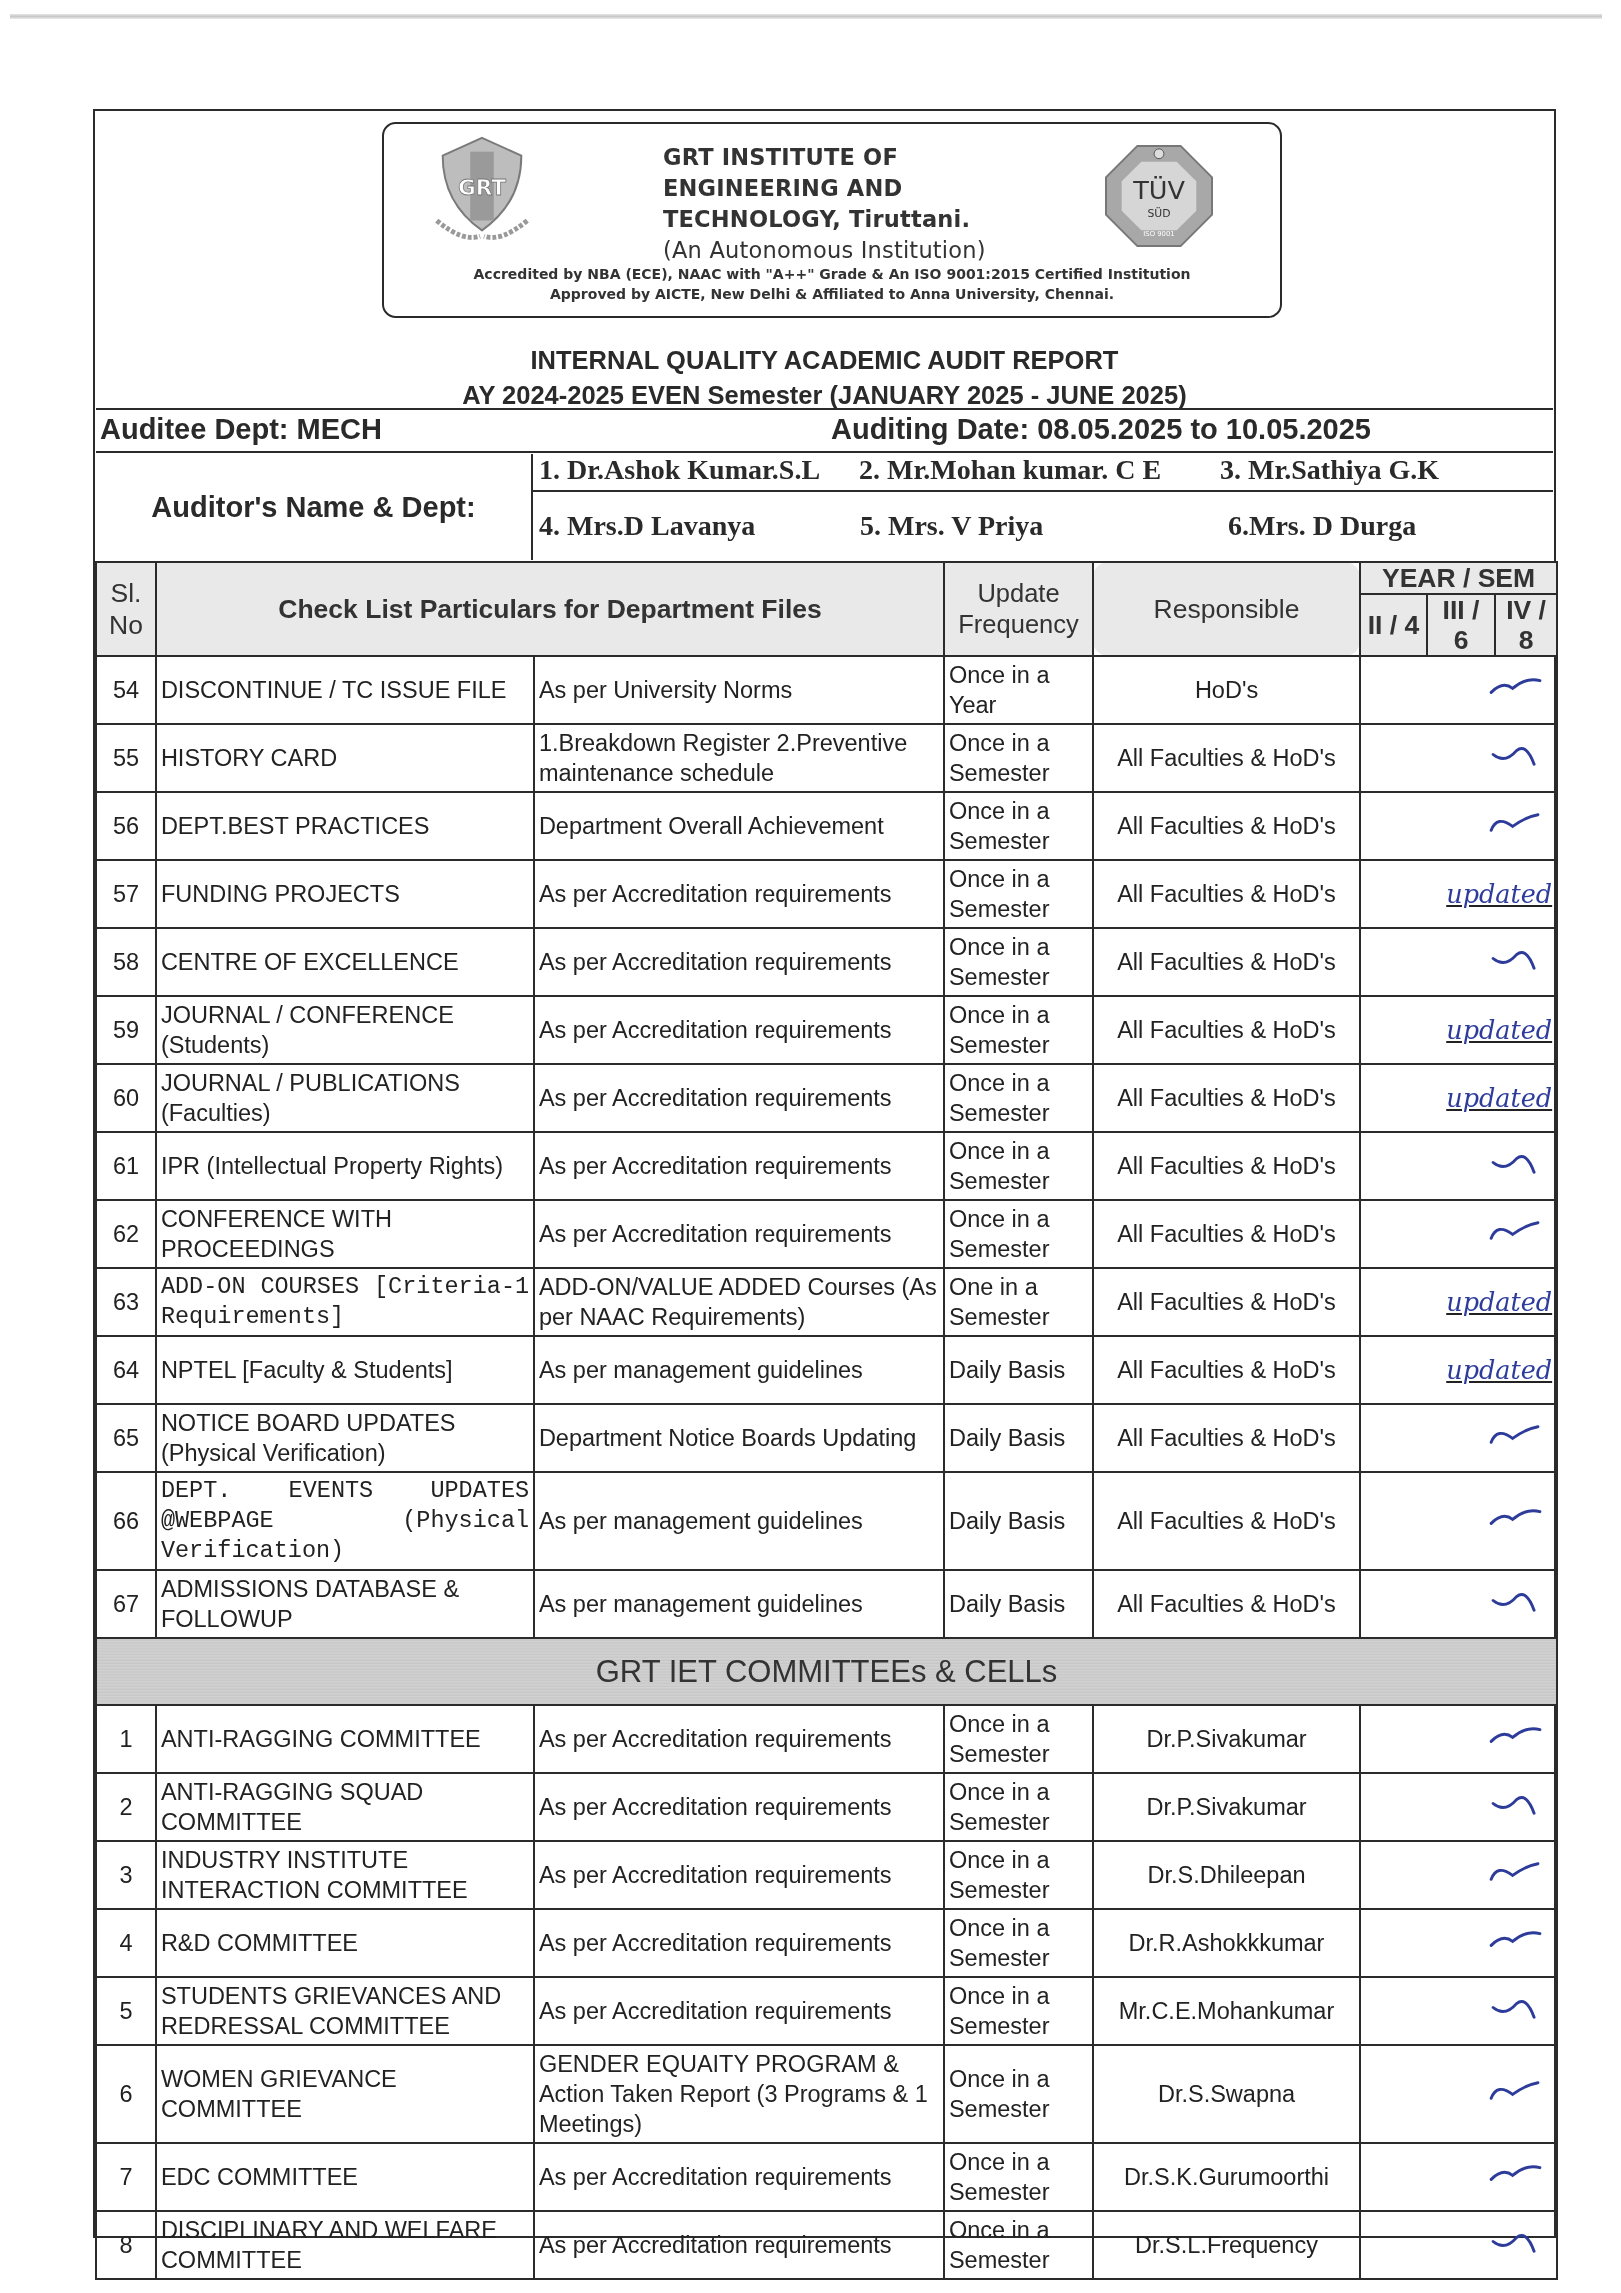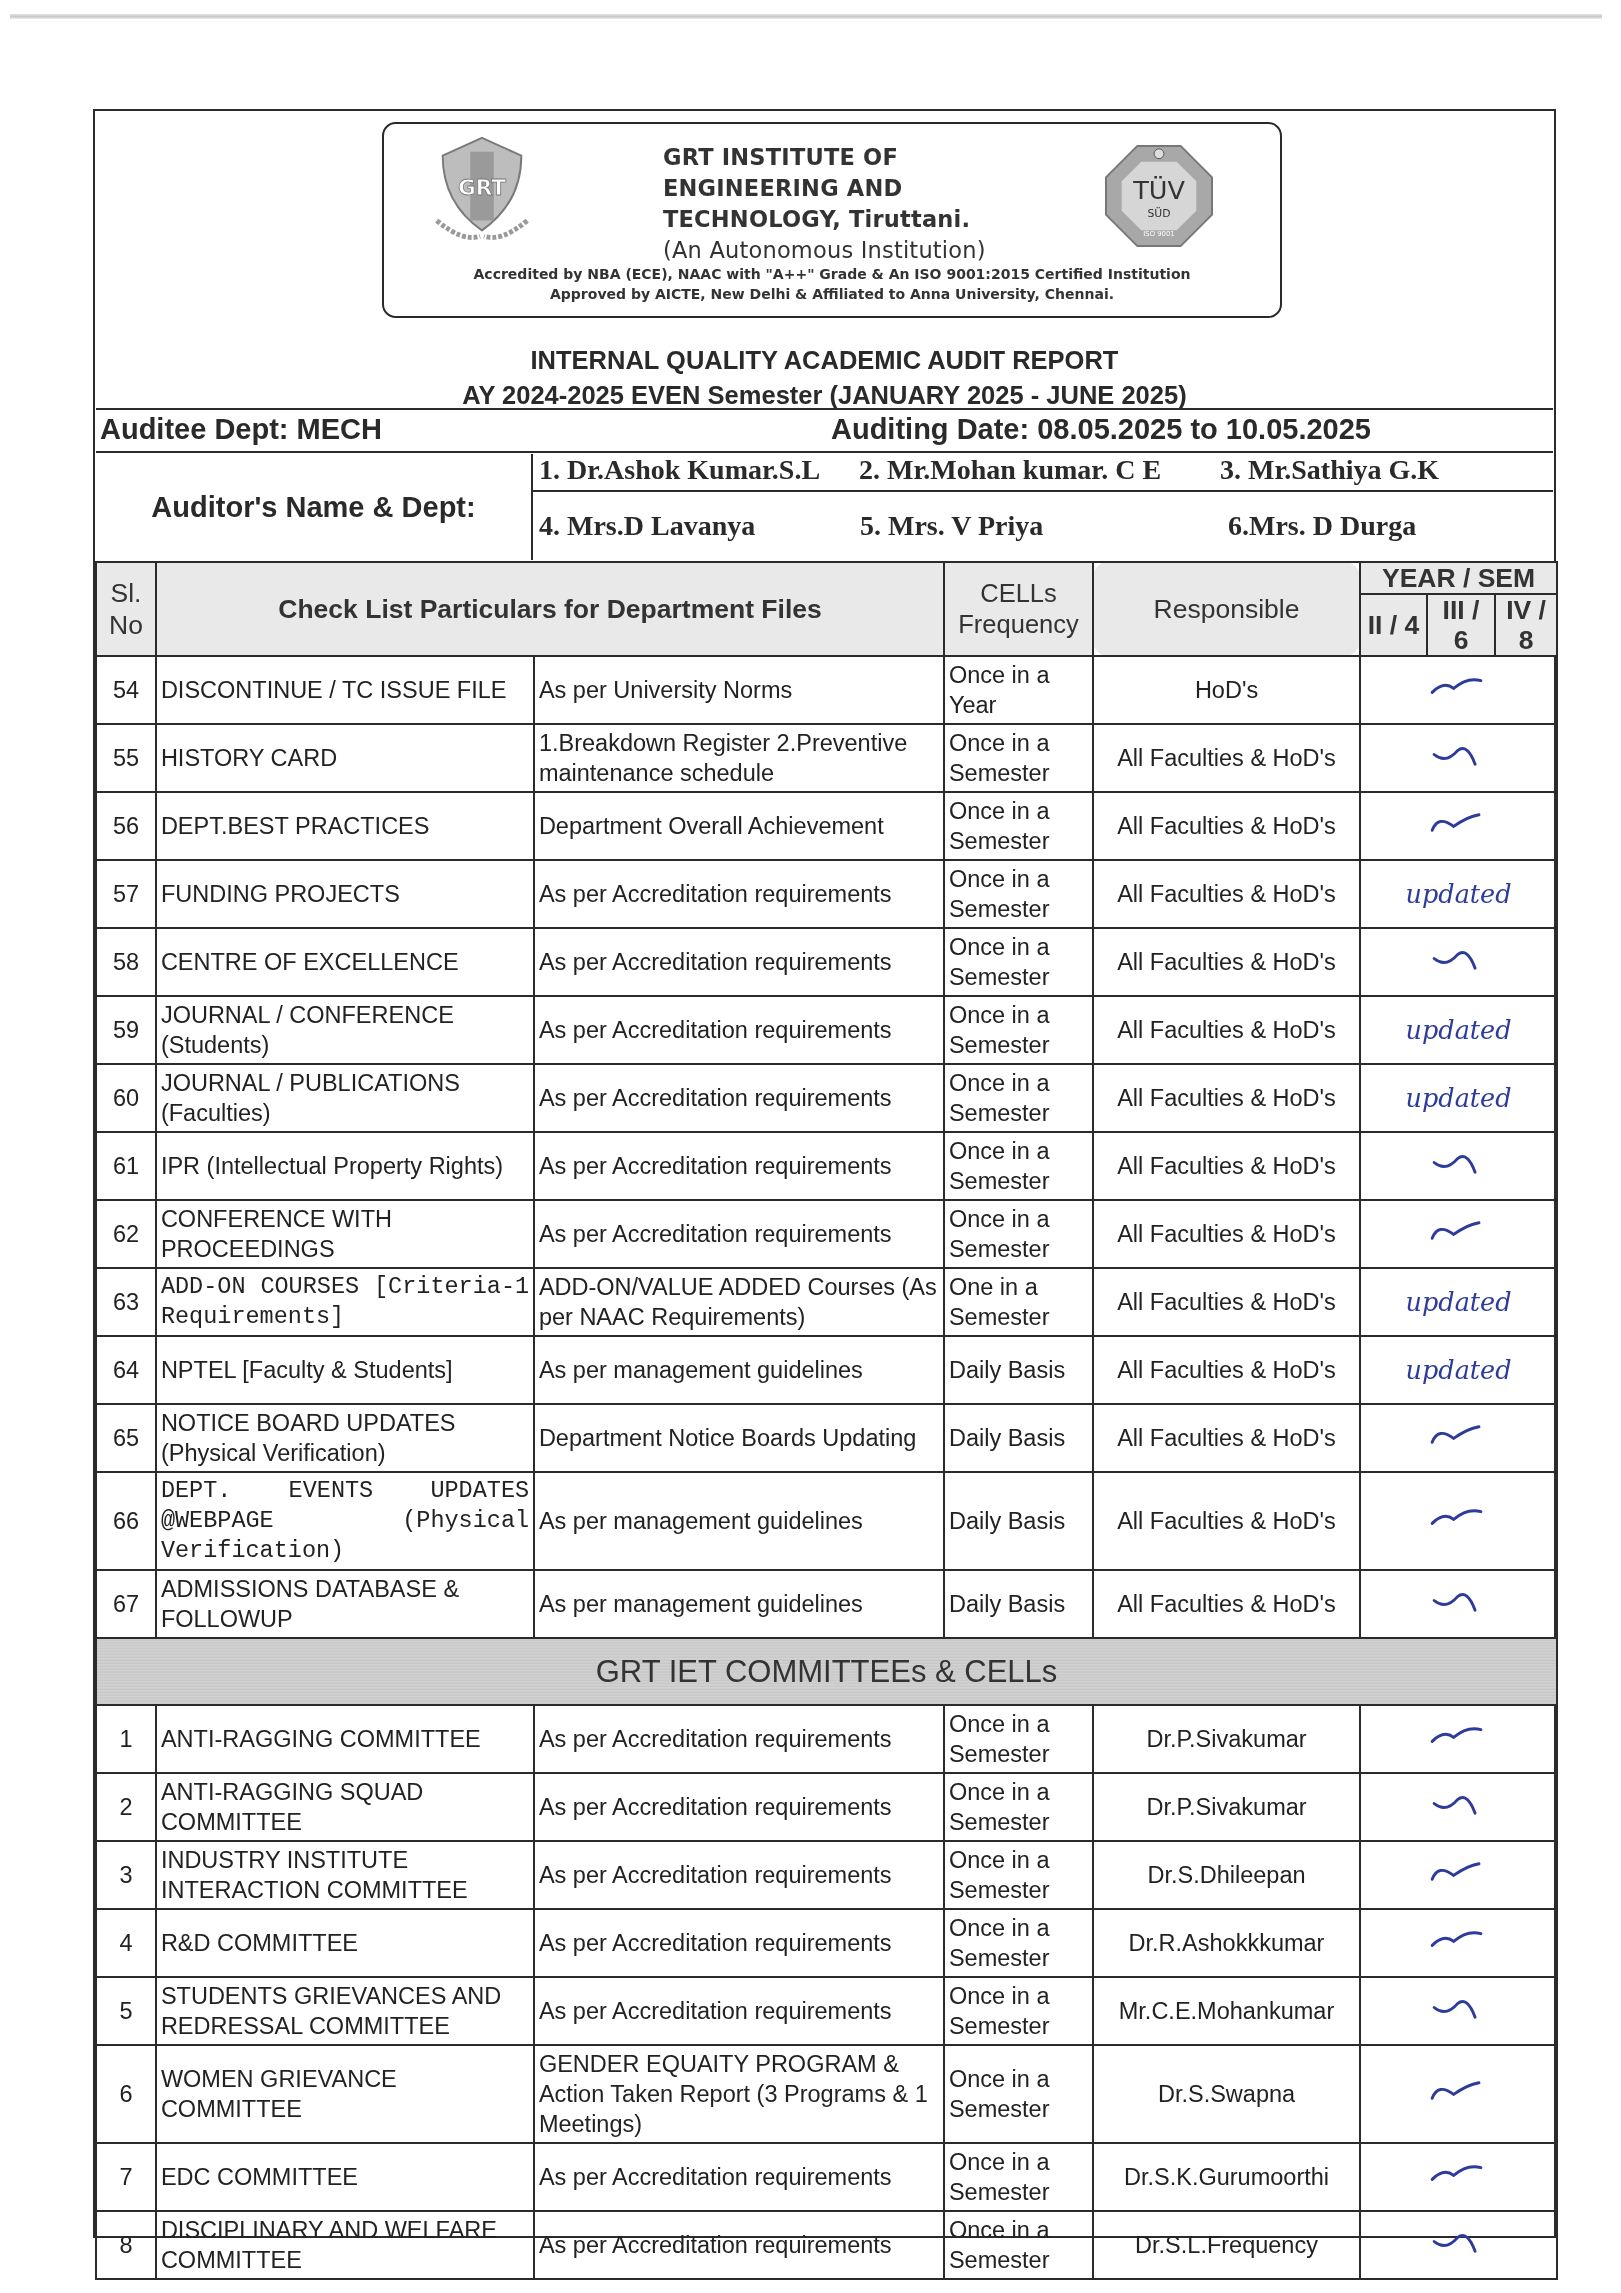--- a/index.html
+++ b/index.html
@@ -64,21 +64,21 @@
   }
   table.audit tr { border-bottom: 2.9px solid #2b2b2b; }
   table.audit th {
     background: #e9e9e9; font-weight: bold; font-size: 26.5px; color: #333;
   }
   th.yr-top { font-weight: normal; font-size: 26.5px; height: 29px; padding: 0; }
   th.yr-sub { font-weight: normal; font-size: 20.6px; height: 31px; padding: 0; }
   td.sl { text-align: center; }
   td.freq { }
   td.resp { text-align: center; }
-  td.mark { text-align: center; position: relative; }
+  td.mark { text-align: right; position: relative; text-decoration: underline; }
   td.justify { text-align: justify; text-align-last: left; font-family: Liberation Mono, monospace; }
   .row-std { height: 68px; }
   .row-tall { height: 98px; }
   tr.section td {
     background: repeating-linear-gradient(0deg, #c8c8c8 0px, #d2d2d2 2px, #c6c6c6 2.9px);
     text-align: center; font-size: 31px; color: #333; height: 65px;
   }
   .clip { max-height: 65px; overflow: hidden; display: flex; flex-direction: column; justify-content: center; }
   .hand {
     font-family: "DejaVu Serif", serif; font-style: italic; color: #2d3b9a; font-size: 25.5px;
@@ -150,21 +150,21 @@
     <col style="width:149px">
       <col style="width:267px">
     <col style="width:67px">
       <col style="width:68px">
       <col style="width:62px">
   </colgroup>
   <thead>
     <tr>
       <th rowspan="2" style="font-size:26.5px; line-height:32px; padding:0; font-weight:normal;">Sl. No</th>
       <th rowspan="2" colspan="2">Check List Particulars for Department Files</th>
-      <th rowspan="2" style="font-weight:normal; font-size:25.5px; line-height:31px;">CELLs Frequency</th>
+      <th rowspan="2" style="font-weight:normal; font-size:25.5px; line-height:31px;">Update Frequency</th>
       <th rowspan="2" style="font-weight:normal;border-radius:15px;">Responsible</th>
       <th colspan="3" class="yr-top">YEAR / SEM</th>
     </tr>
     <tr>
       <th class="yr-sub">II / 4</th>
       <th class="yr-sub">III / 6</th>
       <th class="yr-sub">IV / 8</th>
     </tr>
   </thead>
   <tbody id="dept-rows">

